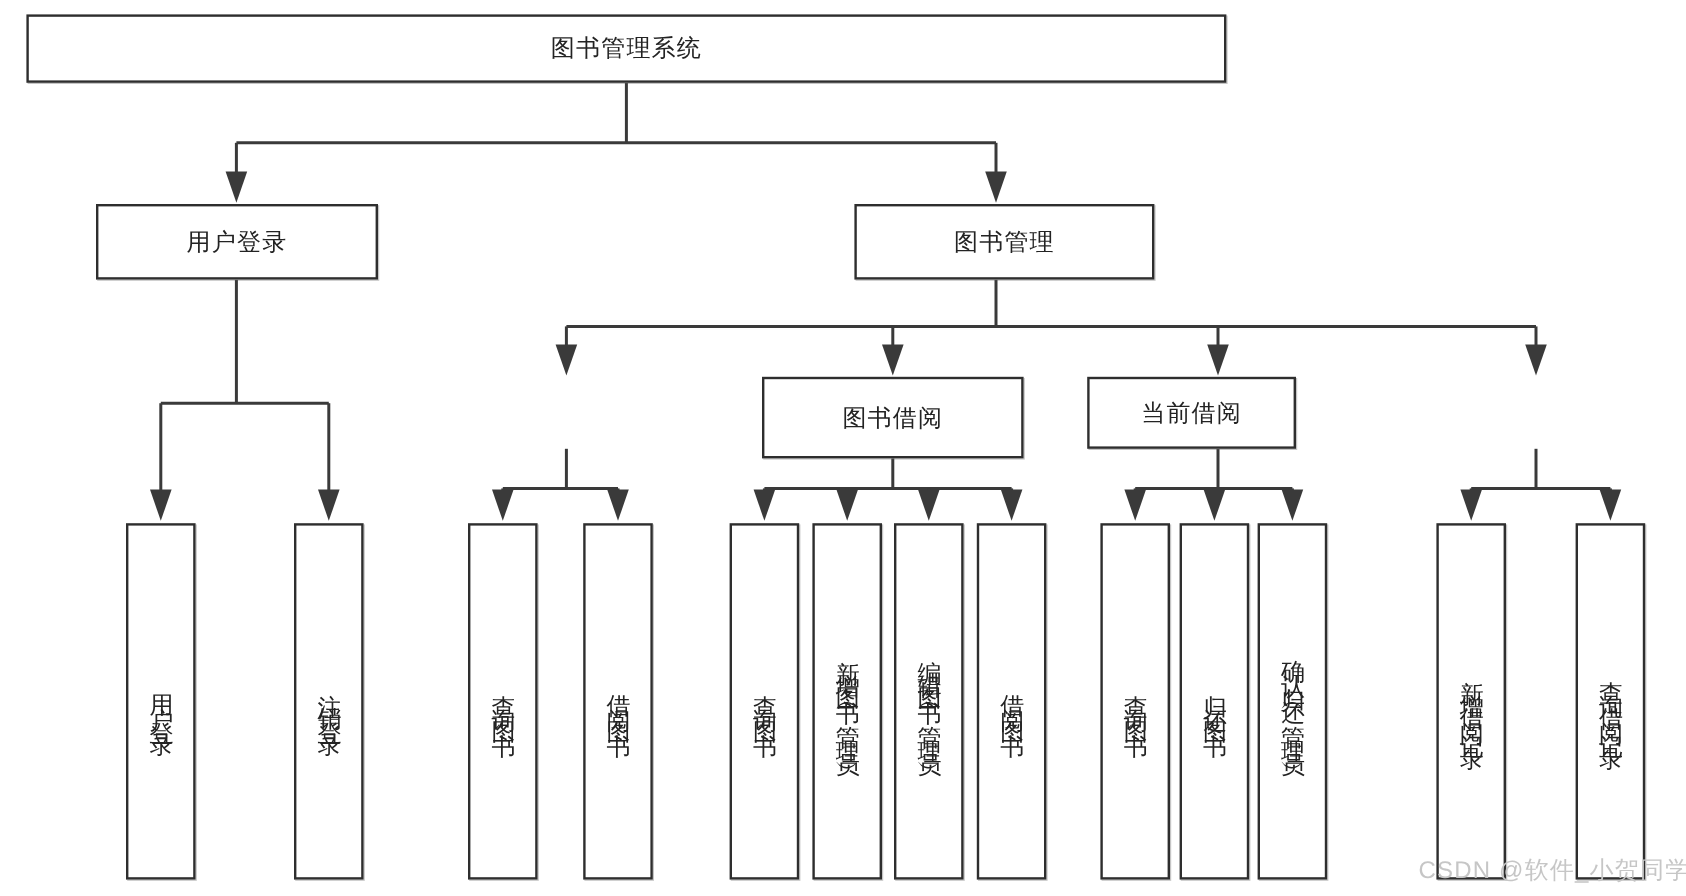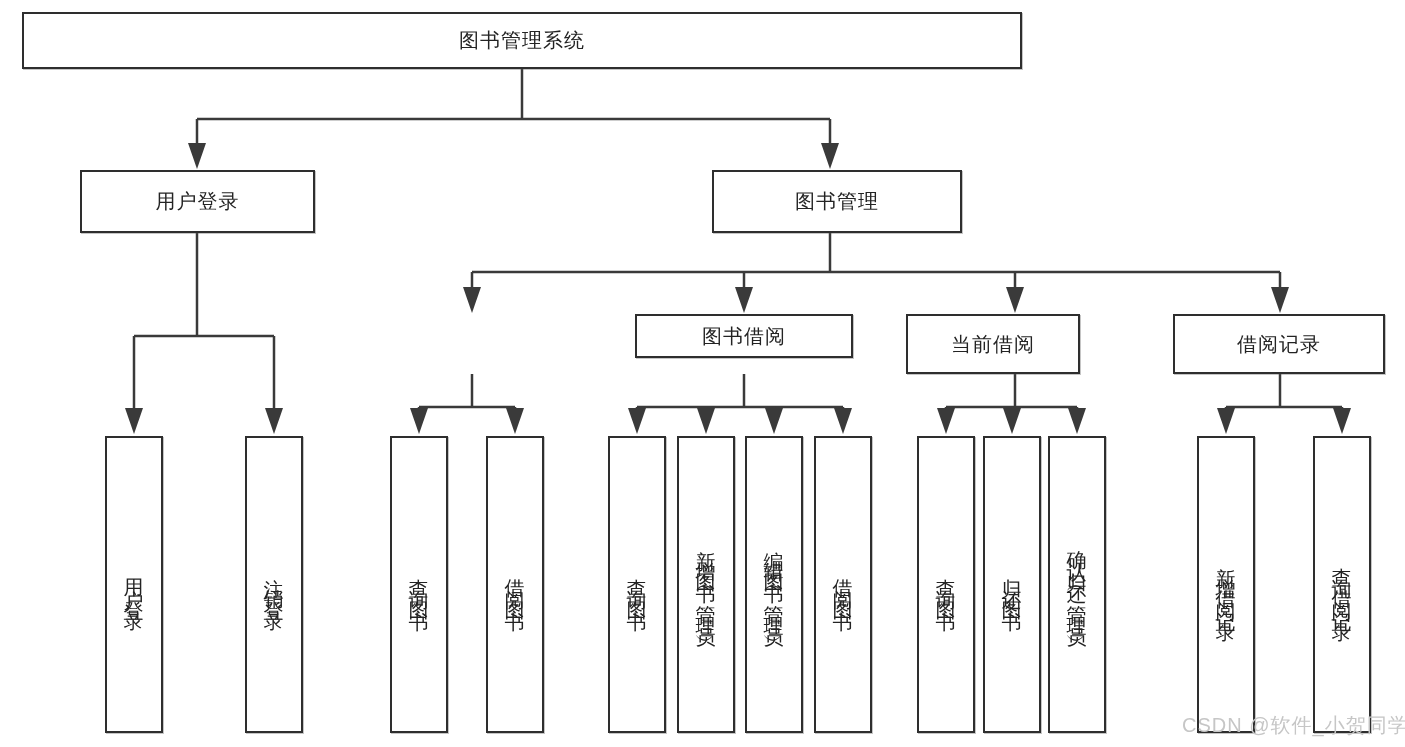--- a/index.html
+++ b/index.html
@@ -20,21 +20,21 @@
     font-size:20px; line-height:1.0; letter-spacing:11px;
     white-space:nowrap;
   }
   
   .b-root  { left:22px;  top:12px;  width:1000px; height:57px; }
   
   .b-user  { left:80px;  top:170px; width:235px; height:63px; }
   .b-mgmt  { left:712px; top:170px; width:250px; height:63px; }
   
   .b-nb { left:363px;  top:314px; width:218px; height:60px; }
-  .b-bb { left:635px;  top:314px; width:218px; height:44px; }
+  .b-bb { left:635px;  top:314px; width:218px; height:68px; }
   .b-cb { left:906px;  top:314px; width:174px; height:60px; }
   .b-br { left:1173px; top:314px; width:212px; height:60px; }
   
   .vbox { top:436px; width:58px; height:297px; }
   .v-ul1 { left:105px; }  .v-ul2 { left:245px; }
   .v-nb1 { left:390px; }  .v-nb2 { left:486px; }
   .v-bb1 { left:608px; }  .v-bb2 { left:677px; } .v-bb3 { left:745px; } .v-bb4 { left:814px; }
   .v-cb1 { left:917px; }  .v-cb2 { left:983px; } .v-cb3 { left:1048px; }
   .v-br1 { left:1197px; } .v-br2 { left:1313px; }
   .watermark {
@@ -123,23 +123,20 @@
   <div class="box hbox b-mgmt">
     <span>图书管理</span>
   </div>
 
   <div class="box hbox b-bb">
     <span>图书借阅</span>
   </div>
   <div class="box hbox b-cb">
     <span>当前借阅</span>
   </div>
-  <div class="box hbox b-br">
-    <span>借阅记录</span>
-  </div>
 
   <div class="box vbox v-ul1">
     <span>用户登录</span>
   </div>
   <div class="box vbox v-ul2">
     <span>注销登录</span>
   </div>
 
   <div class="box vbox v-nb1">
     <span>查询图书</span>

